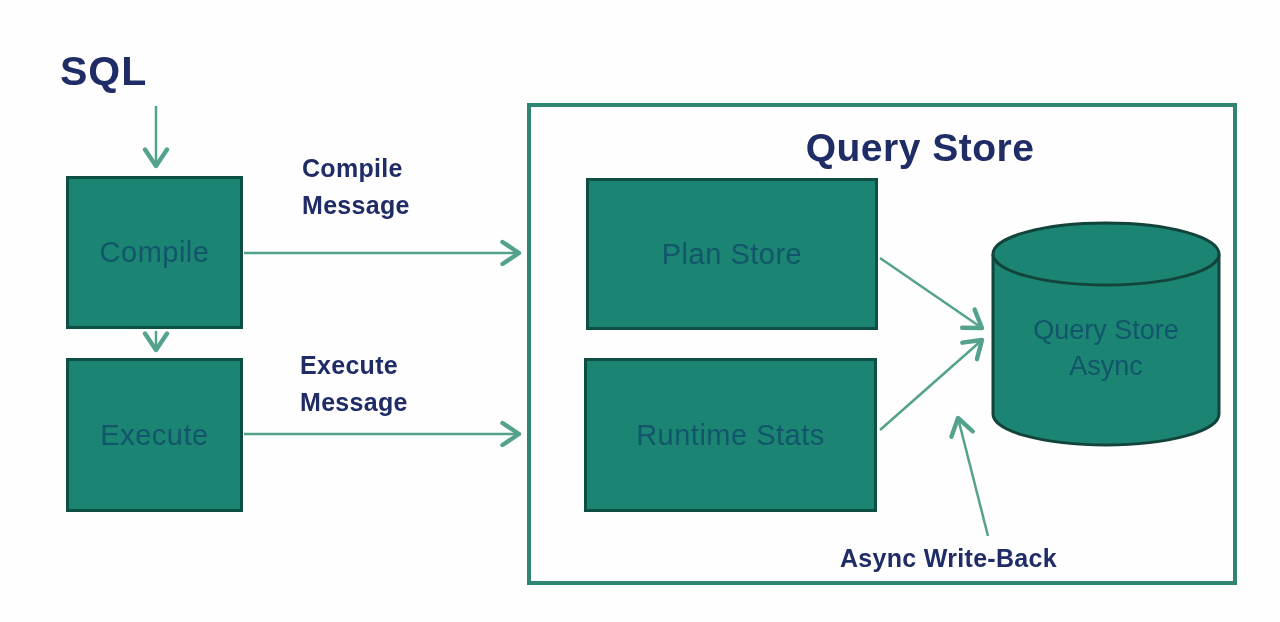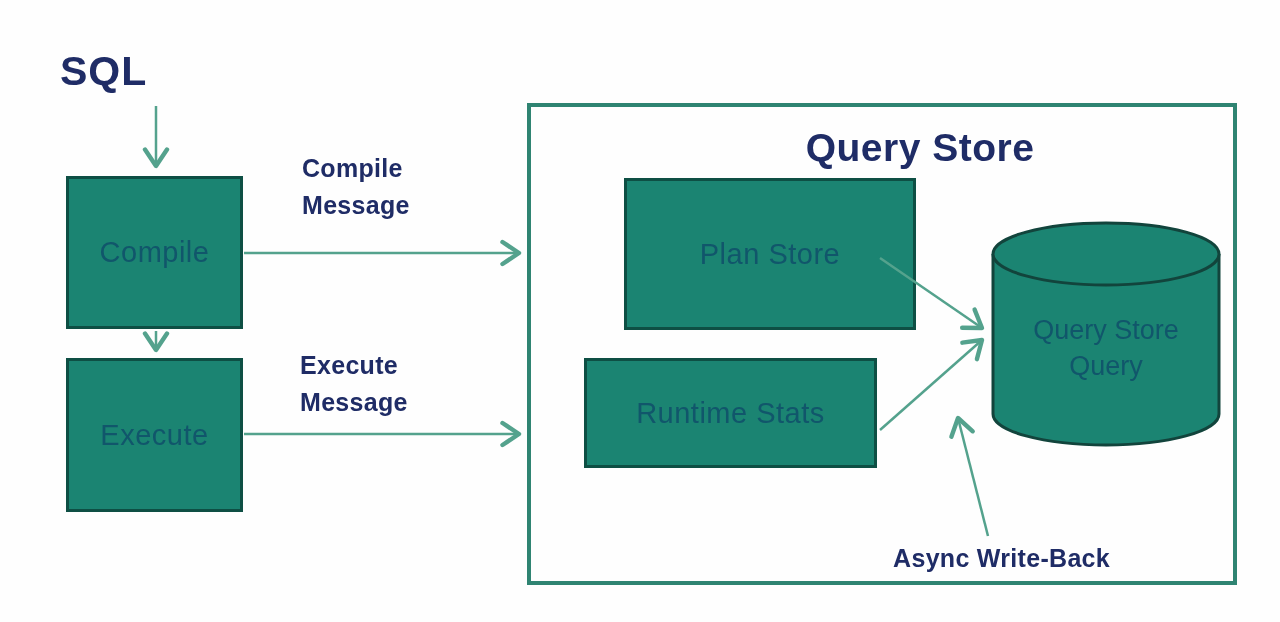--- a/index.html
+++ b/index.html
@@ -58,22 +58,22 @@
     align-items: center;
     justify-content: center;
     color: var(--box-text, #11566b);
     font-size: 29px;
     font-weight: 400;
     letter-spacing: 0.5px;
     z-index: 2;
   }
   .compile-box { left: 66px; top: 176px; width: 177px; height: 153px; }
   .execute-box { left: 66px; top: 358px; width: 177px; height: 154px; }
-  .plan-box    { left: 586px; top: 178px; width: 292px; height: 152px; margin-left: 38px; }
-  .runtime-box { left: 584px; top: 358px; width: 293px; height: 110px; }
+  .plan-box    { left: 586px; top: 178px; width: 292px; height: 152px; }
+  .runtime-box { left: 584px; top: 358px; width: 293px; height: 154px; }
   .sql-label {
     position: absolute;
     left: 60px; top: 48px; width: 162px;
     text-align: left;
     font-size: 41px;
     font-weight: 700;
     color: var(--navy-text, #1f2c66);
     z-index: 4;
     letter-spacing: 1px;
   }
@@ -106,21 +106,21 @@
     font-size: 27px;
     font-weight: 400;
     color: var(--box-text, #11566b);
     line-height: 36px;
     z-index: 4;
   }
   .cyl-text span { display: block; }
   .async-label {
     position: absolute;
     left: 840px; top: 544px; width: 270px;
-    text-align: right;
+    text-align: left;
     font-size: 25px;
     font-weight: 700;
     color: var(--navy-text, #1f2c66);
     z-index: 4;
     letter-spacing: 0.3px;
   }
 </style>
 </head>
 <body>
 
@@ -171,18 +171,18 @@
     <span>Message</span>
   </div>
 
   <div class="msg execute-msg">
     <span>Execute</span>
     <span>Message</span>
   </div>
 
   <div class="cyl-text">
     <span>Query Store</span>
-    <span>Query</span>
+    <span>Async</span>
   </div>
 
   <div class="async-label">Async Write-Back</div>
 
 </div>
 
 </body></html>

